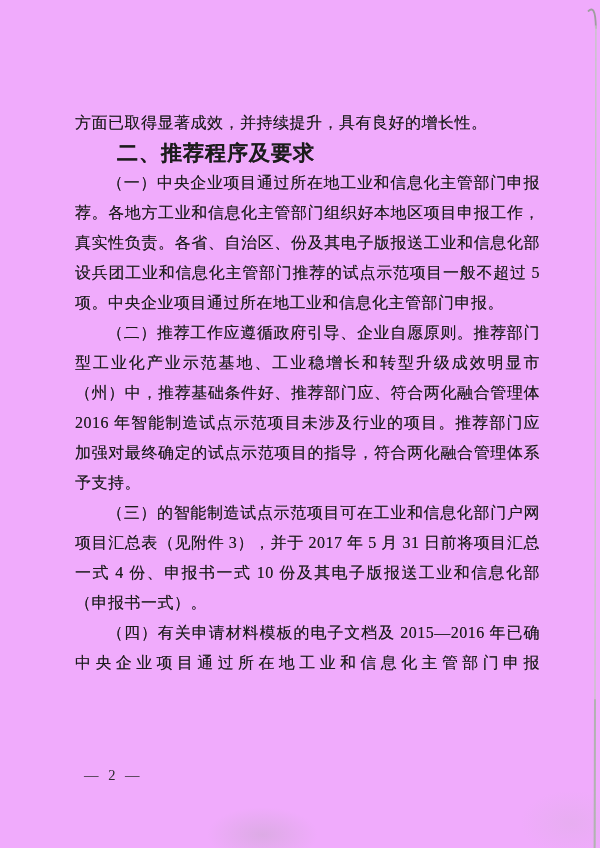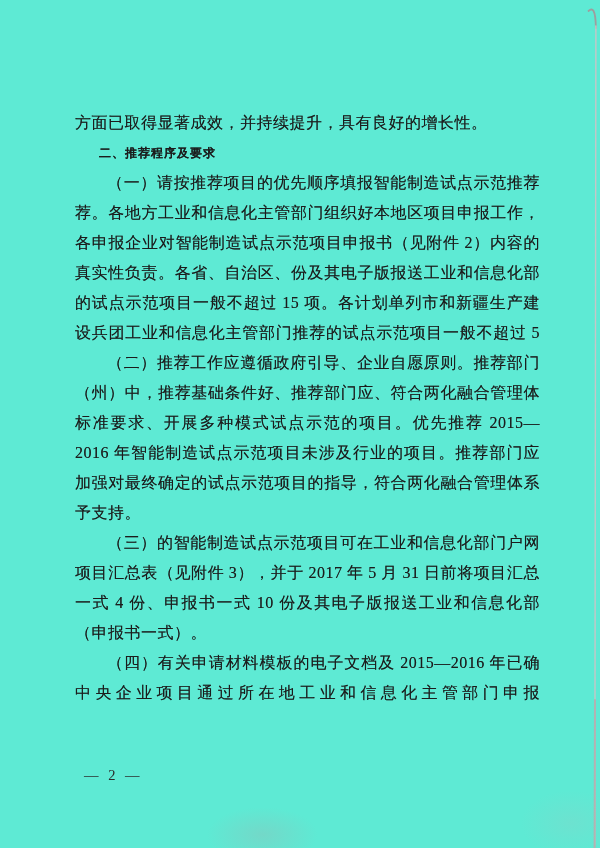--- a/index.html
+++ b/index.html
@@ -4,21 +4,21 @@
 <style>
   html, body {
     margin: 0;
     padding: 0;
     background: #ffffff;
   }
   .page {
     position: relative;
     width: 600px;
     height: 848px;
-    background: #5eead4;
+    background: #f0abfc;
     overflow: hidden;
     font-family: "Liberation Serif", "DejaVu Serif", serif;
     color: #1c1c1c;
   }
   .text-block {
     position: absolute;
     left: 75px;
     top: 108px;
     width: 465px;
   }
@@ -35,21 +35,21 @@
     text-align: justify;
     text-align-last: justify;
     text-justify: inter-character;
   }
   .line.ind {
     text-indent: 2em;
   }
   .line.heading {
     font-family: "Liberation Sans", "DejaVu Sans", sans-serif;
     font-weight: bold;
-    font-size: 12px;
+    font-size: 21px;
     letter-spacing: 1px;
     text-indent: 2em;
     text-shadow: 0 0 0.6px rgba(10,10,10,0.7);
   }
   .page-number {
     position: absolute;
     left: 84px;
     top: 764px;
     font-size: 14.5px;
     letter-spacing: 3px;
@@ -82,29 +82,28 @@
   }
 </style>
 </head>
 <body>
 
 <div class="page">
 
   <div class="text-block">
     <div class="line">方面已取得显著成效，并持续提升，具有良好的增长性。</div>
     <div class="line heading">二、推荐程序及要求</div>
-    <div class="line ind j">（一）请按推荐项目的优先顺序填报智能制造试点示范推荐</div>
+    <div class="line ind j">（一）中央企业项目通过所在地工业和信息化主管部门申报</div>
     <div class="line j">荐。各地方工业和信息化主管部门组织好本地区项目申报工作，</div>
-    <div class="line j">各申报企业对智能制造试点示范项目申报书（见附件 2）内容的</div>
     <div class="line j">真实性负责。各省、自治区、份及其电子版报送工业和信息化部</div>
-    <div class="line j">的试点示范项目一般不超过 15 项。各计划单列市和新疆生产建</div>
     <div class="line j">设兵团工业和信息化主管部门推荐的试点示范项目一般不超过 5</div>
+    <div class="line">项。中央企业项目通过所在地工业和信息化主管部门申报。</div>
     <div class="line ind j">（二）推荐工作应遵循政府引导、企业自愿原则。推荐部门应</div>
+    <div class="line j">型工业化产业示范基地、工业稳增长和转型升级成效明显市</div>
     <div class="line j">（州）中，推荐基础条件好、推荐部门应、符合两化融合管理体系</div>
-    <div class="line j">标准要求、开展多种模式试点示范的项目。优先推荐 2015—</div>
     <div class="line j">2016 年智能制造试点示范项目未涉及行业的项目。推荐部门应</div>
     <div class="line j">加强对最终确定的试点示范项目的指导，符合两化融合管理体系</div>
     <div class="line">予支持。</div>
     <div class="line ind j">（三）的智能制造试点示范项目可在工业和信息化部门户网站</div>
     <div class="line j">项目汇总表（见附件 3），并于 2017 年 5 月 31 日前将项目汇总表</div>
     <div class="line j">一式 4 份、申报书一式 10 份及其电子版报送工业和信息化部</div>
     <div class="line">（申报书一式）。</div>
     <div class="line ind j">（四）有关申请材料模板的电子文档及 2015—2016 年已确定</div>
     <div class="line j">中央企业项目通过所在地工业和信息化主管部门申报</div>
   </div>

